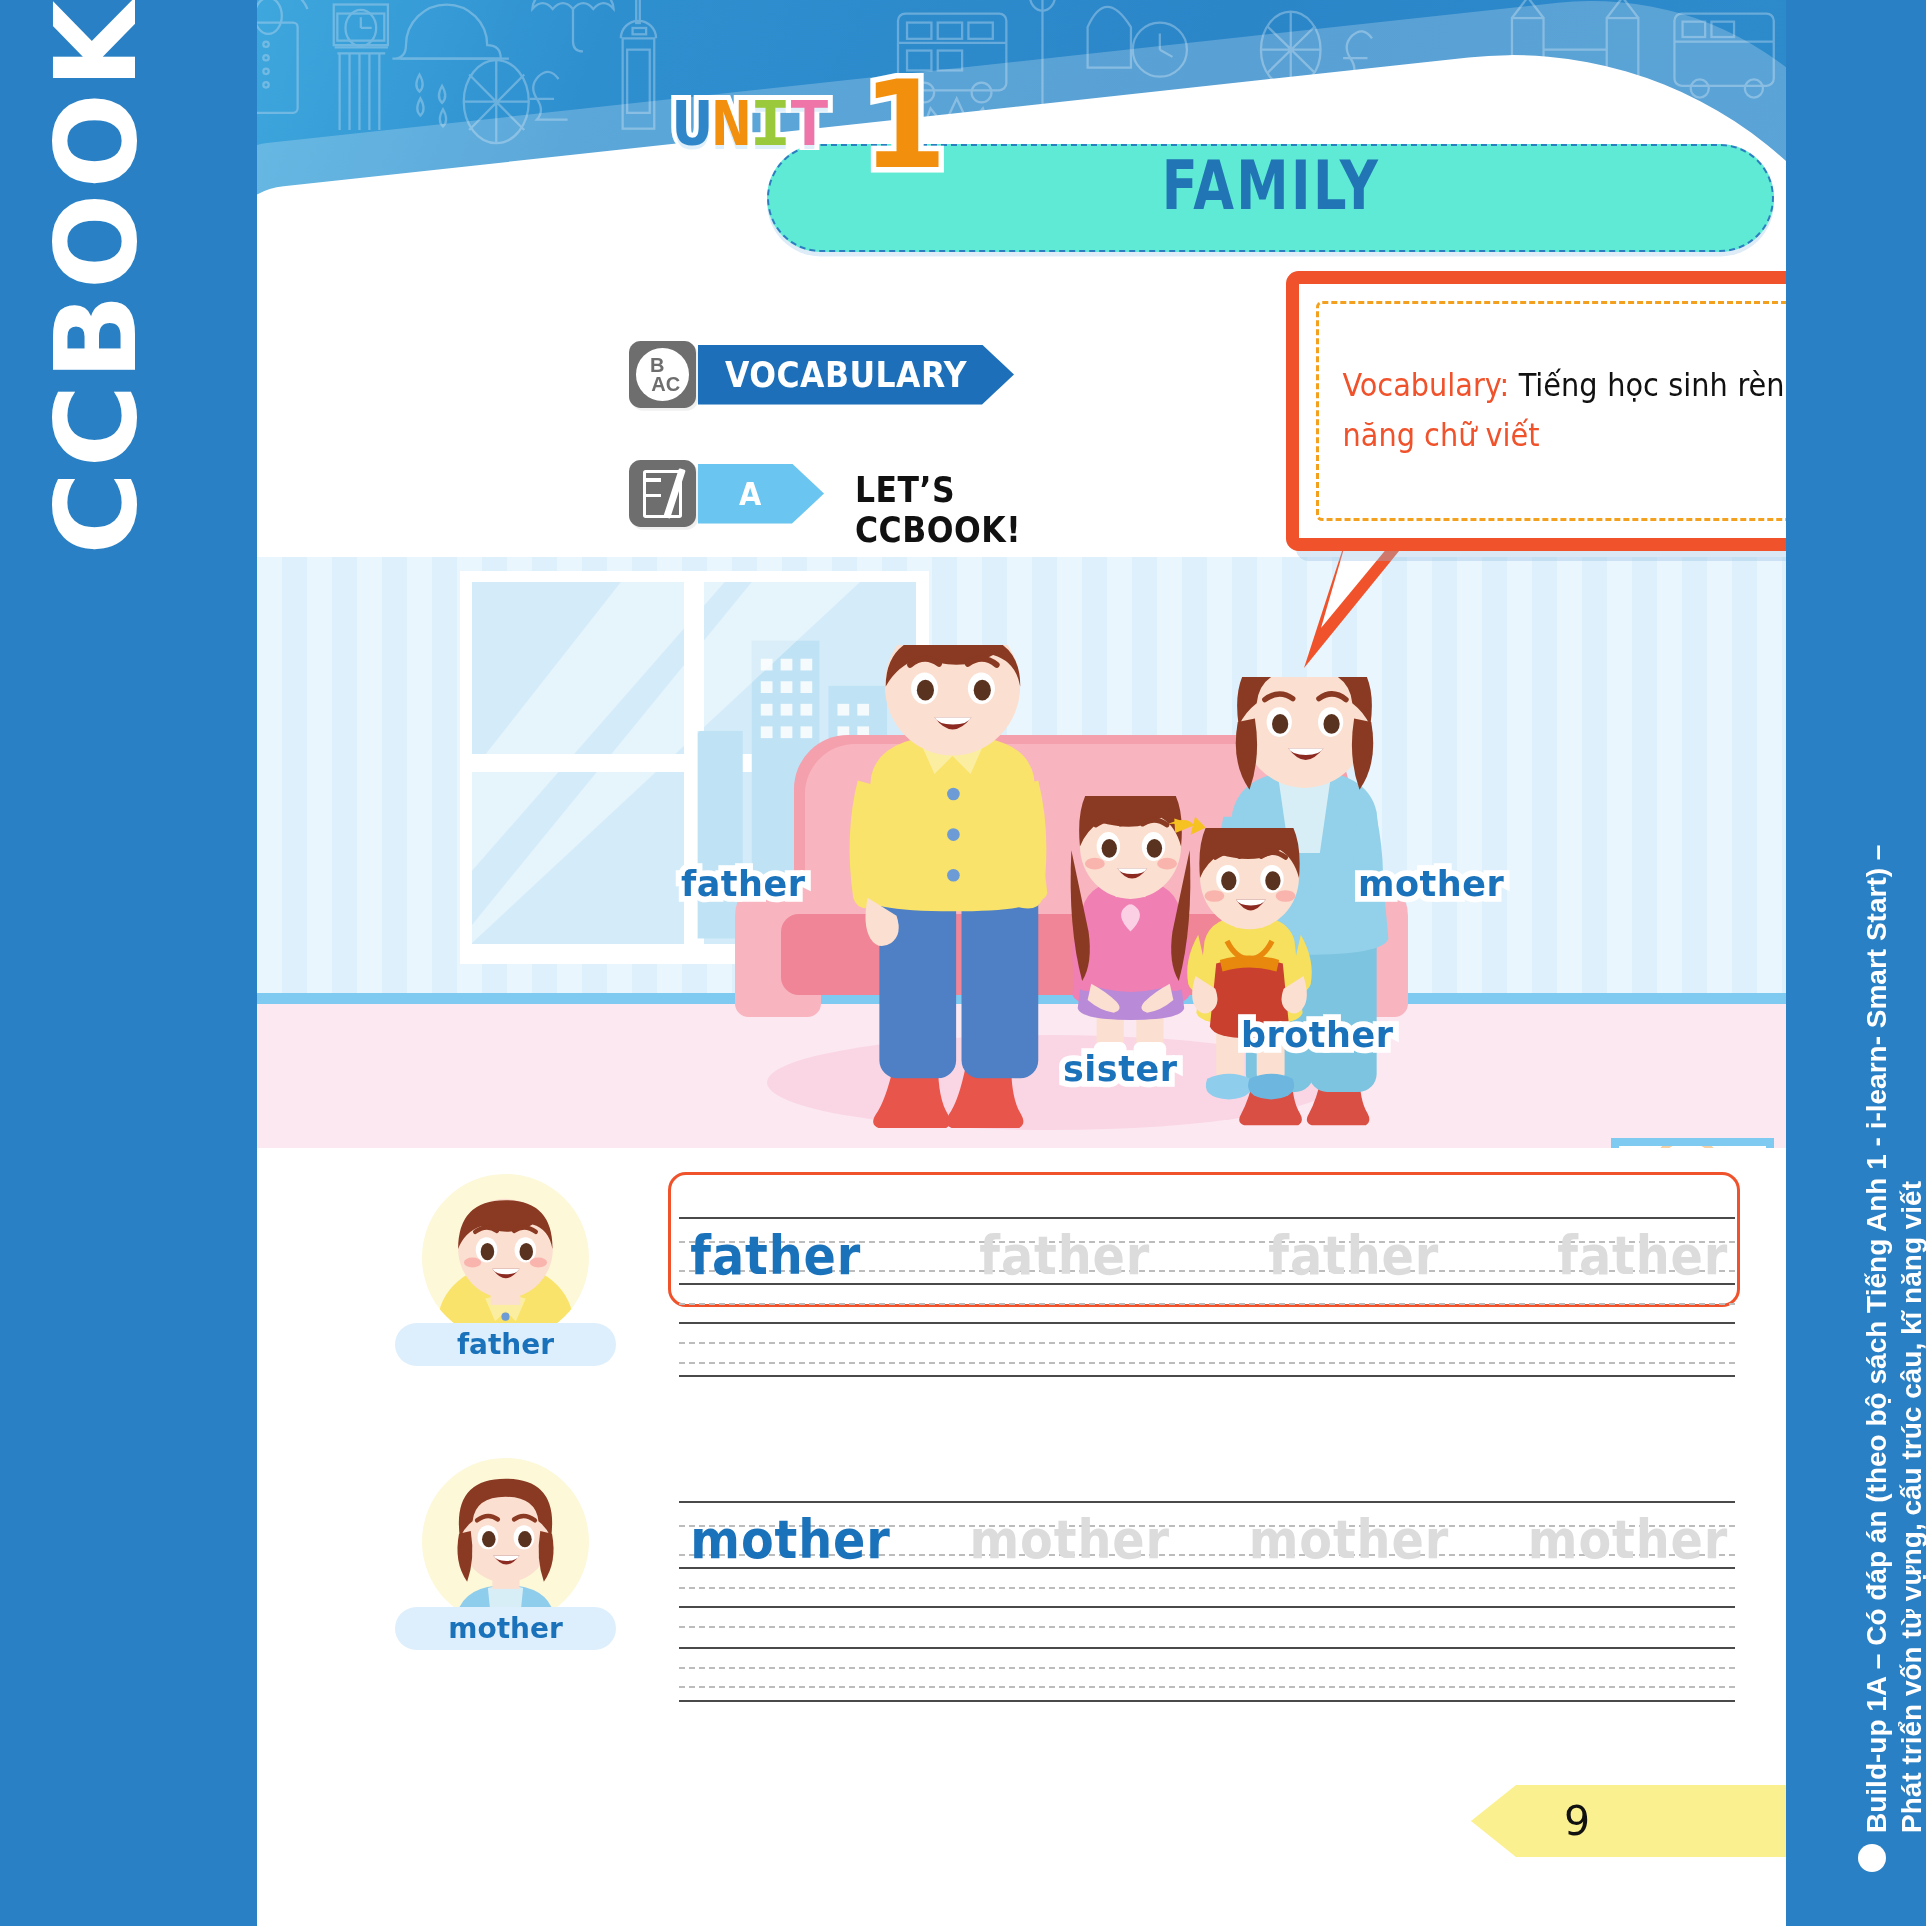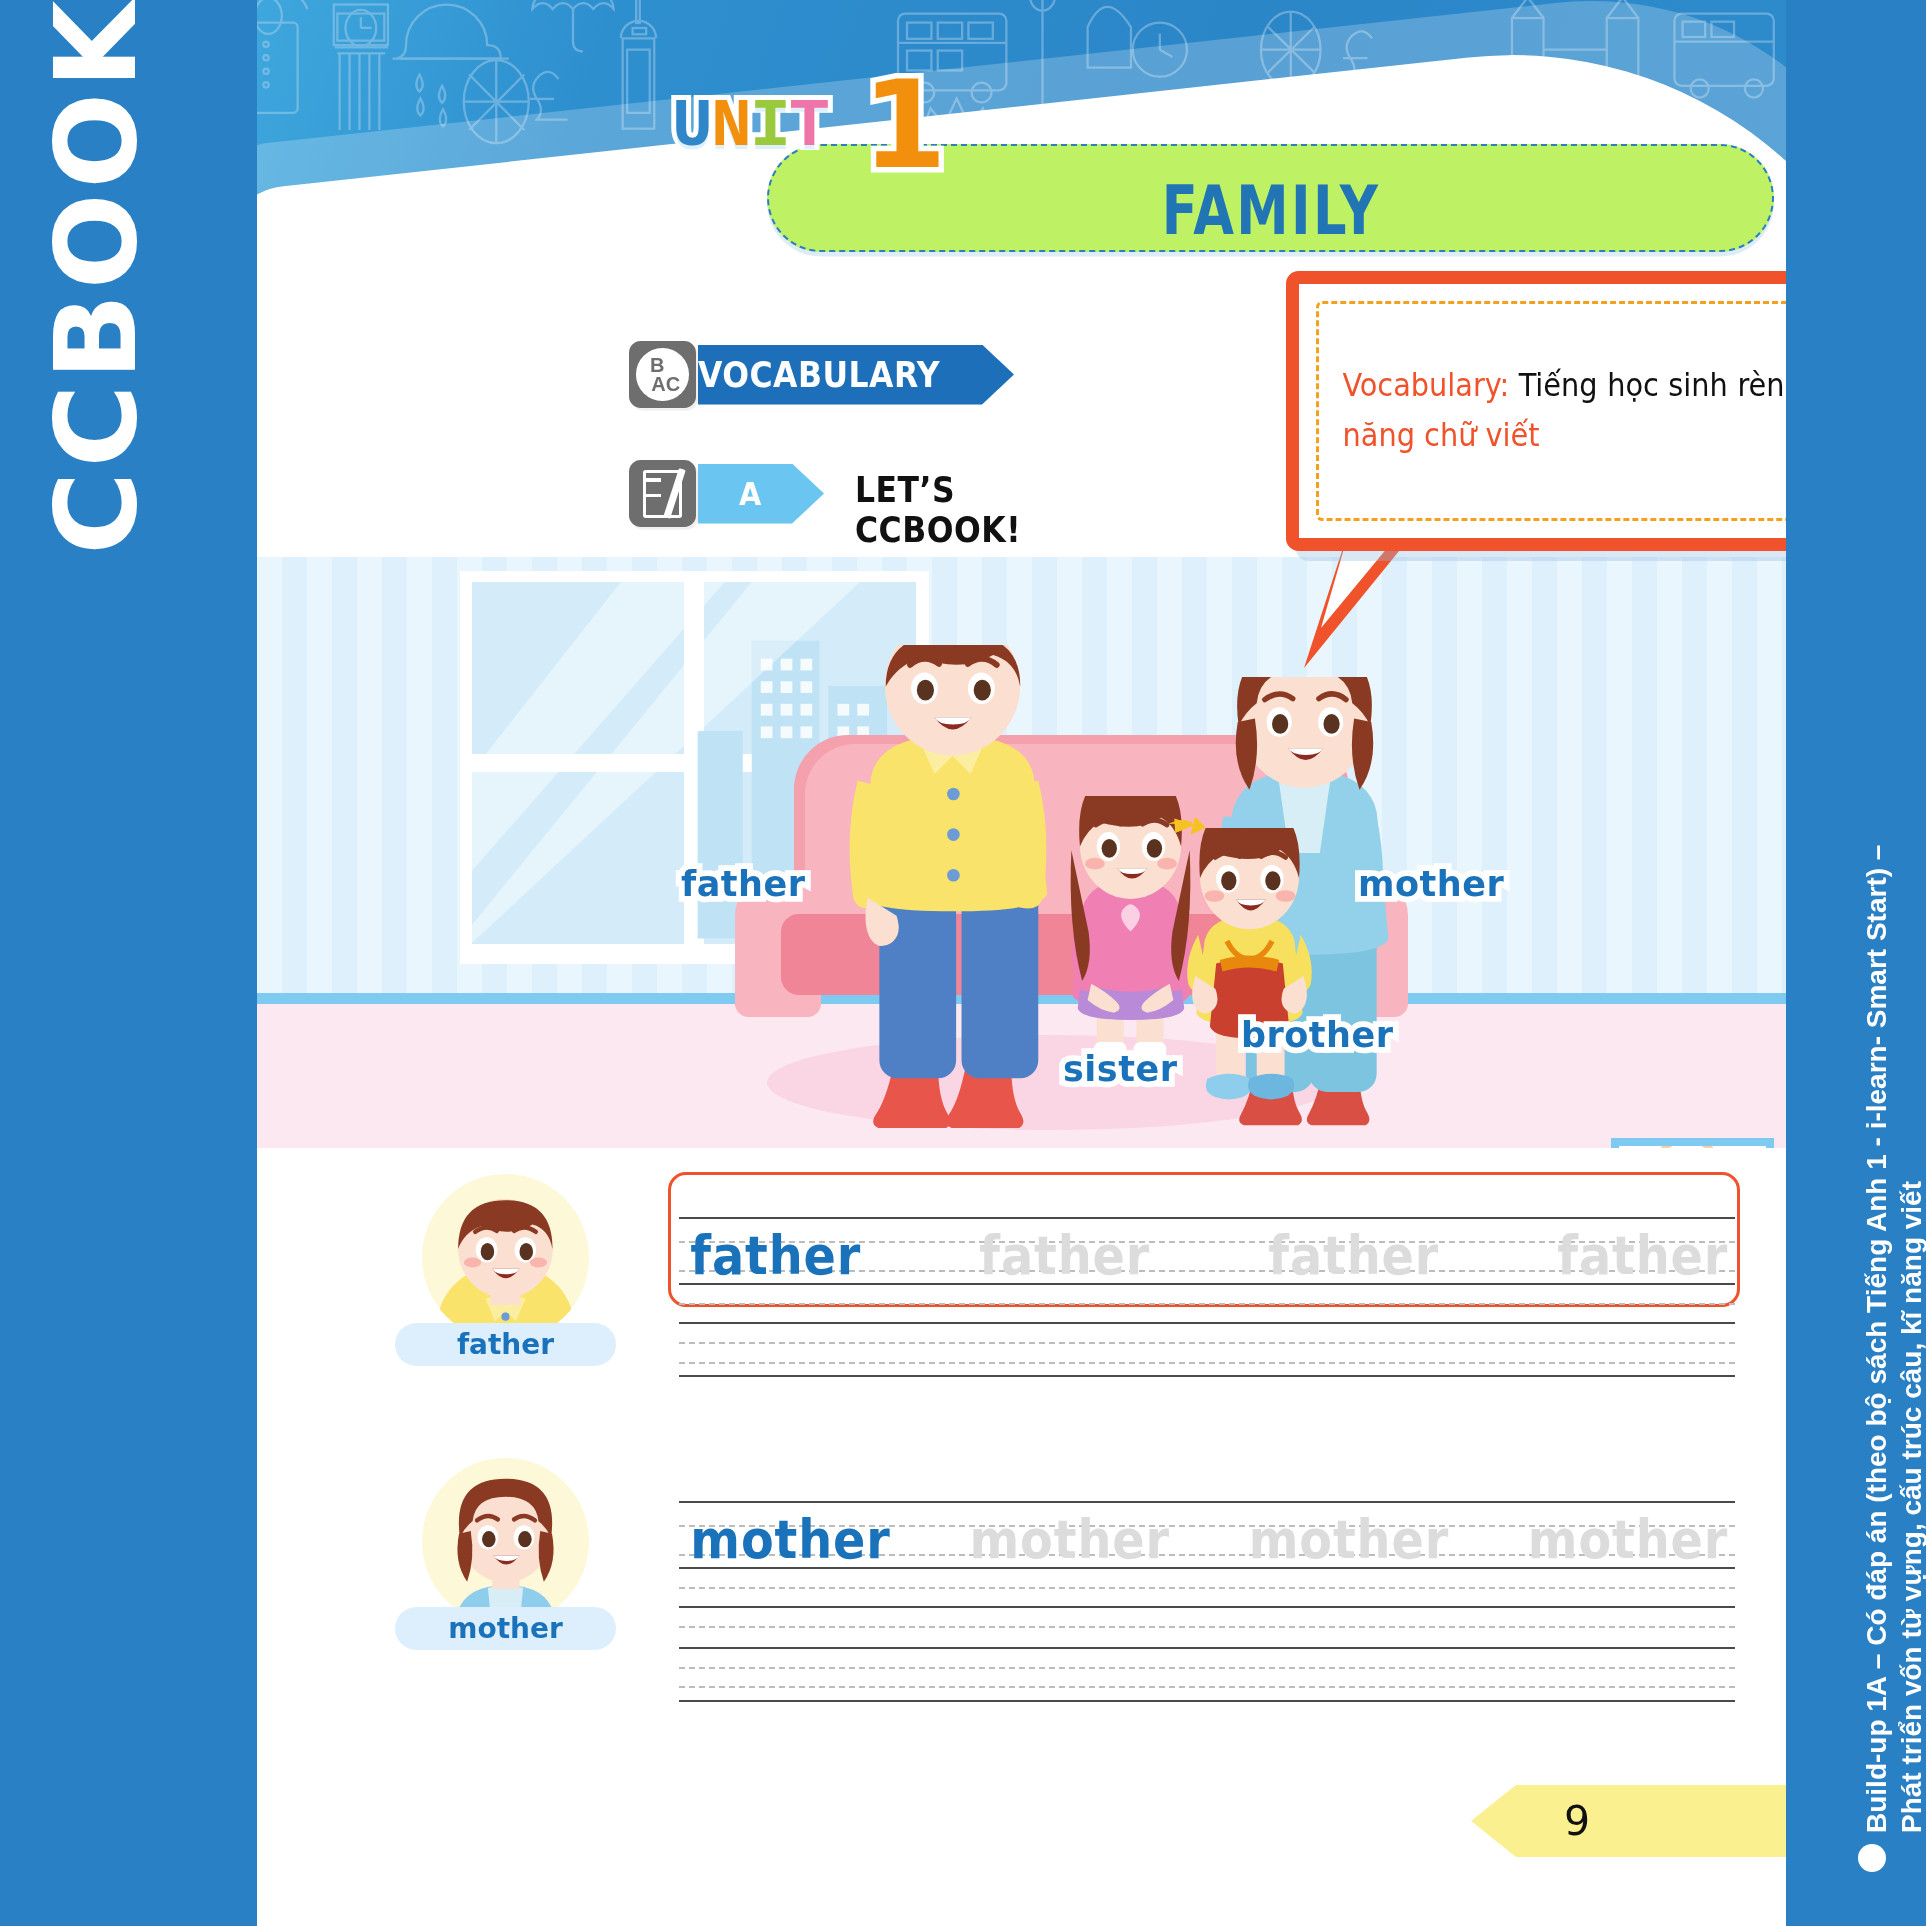--- a/index.html
+++ b/index.html
@@ -91,24 +91,24 @@
     position:absolute; left:605px; top:54px; z-index:41;
     font-size:122px; font-weight:bold; color:#f28f0c;
     -webkit-text-stroke:10.8px #ffffff;
     paint-order:stroke fill;
     font-family:"DejaVu Sans", sans-serif;
   }
 
   
   .title-pill{
     position:absolute; left:510px; top:144px; width:1007px; height:108px;
-    background:#bef264; border-radius:56px;
+    background:#5eead4; border-radius:56px;
     border:2.7px dashed #2b7fc0;
     box-shadow:0 4.5px 0 rgba(160,200,235,.35);
-    display:flex; align-items:flex-end; justify-content:center; z-index:30;
+    display:flex; align-items:flex-start; justify-content:center; z-index:30;
   }
   .title-text{
     font-size:68px; font-weight:bold; color:#2275b5;
     font-family:"DejaVu Sans Condensed","DejaVu Sans", sans-serif;
     letter-spacing:2.7px; transform:scaleX(.86); transform-origin:center;
   }
 
   
   .badge-row{ position:absolute; left:372px; }
   .badge-row.r1{ top:341px; }
@@ -135,21 +135,21 @@
   }
   .badge-icon.book .bk::after{
     content:""; position:absolute; left:0; top:5.4px; width:15.3px; height:3.2px; background:#fff;
   }
   .badge-icon.book .pencil{
     position:absolute; left:42px; top:8.1px; width:7.2px; height:51px;
     background:#fff; transform:rotate(18deg); border-radius:1.4px;
   }
   .badge-tab{
     position:absolute; left:69px; top:3.6px; height:60px;
-    display:flex; align-items:center; padding-right:36px;
+    display:flex; align-items:center; padding-left:27px; padding-right:36px;
     color:#fff; font-size:35px; font-weight:bold; letter-spacing:0.5px;
     font-family:"DejaVu Sans Condensed","DejaVu Sans", sans-serif;
     clip-path:polygon(0 0, calc(100% - 32px) 0, 100% 50%, calc(100% - 32px) 100%, 0 100%);
     box-shadow:2.7px 3.6px 0 rgba(0,0,0,.05);
   }
   .badge-tab.blue{ background:#1c6fb8; width:316px; }
   .badge-tab.lblue{ background:#6ac5f0; width:126px; padding-left:41px;
                     font-size:32px; }
   .badge-label{
     position:absolute; left:226px; top:10px; color:#111;

